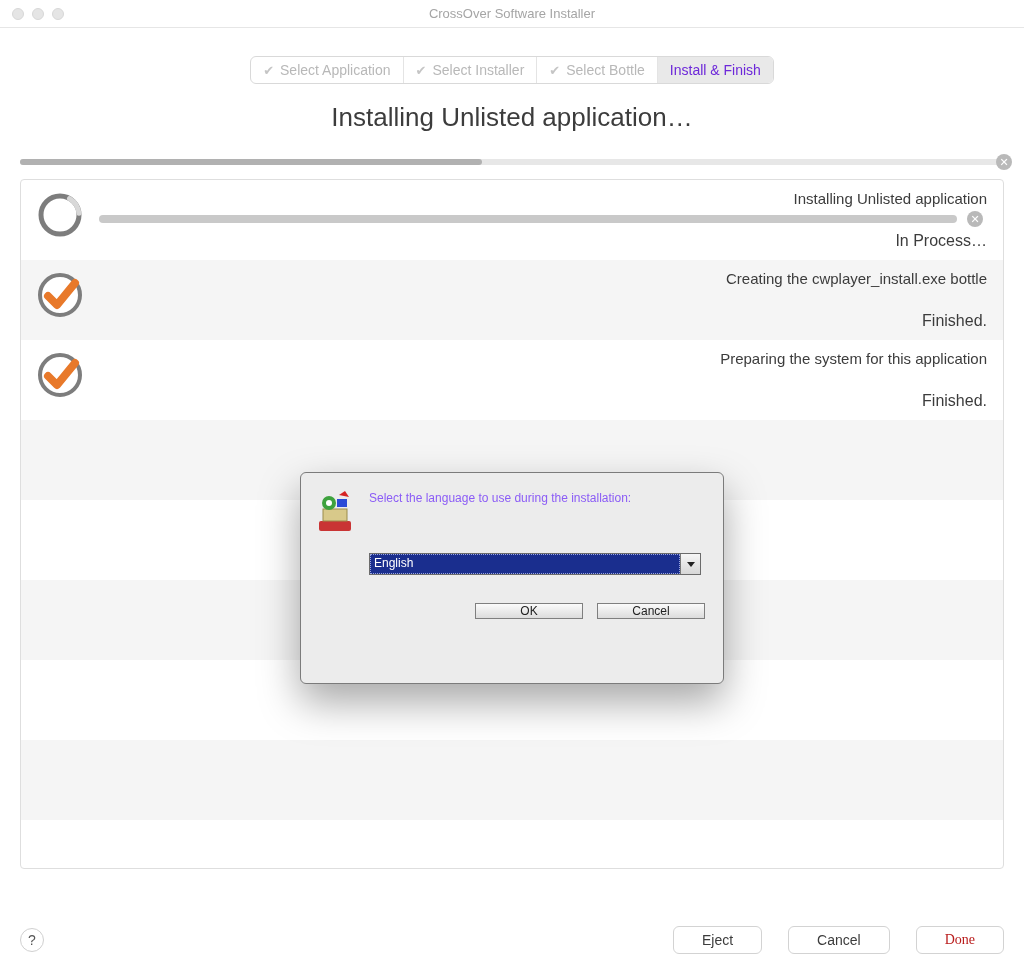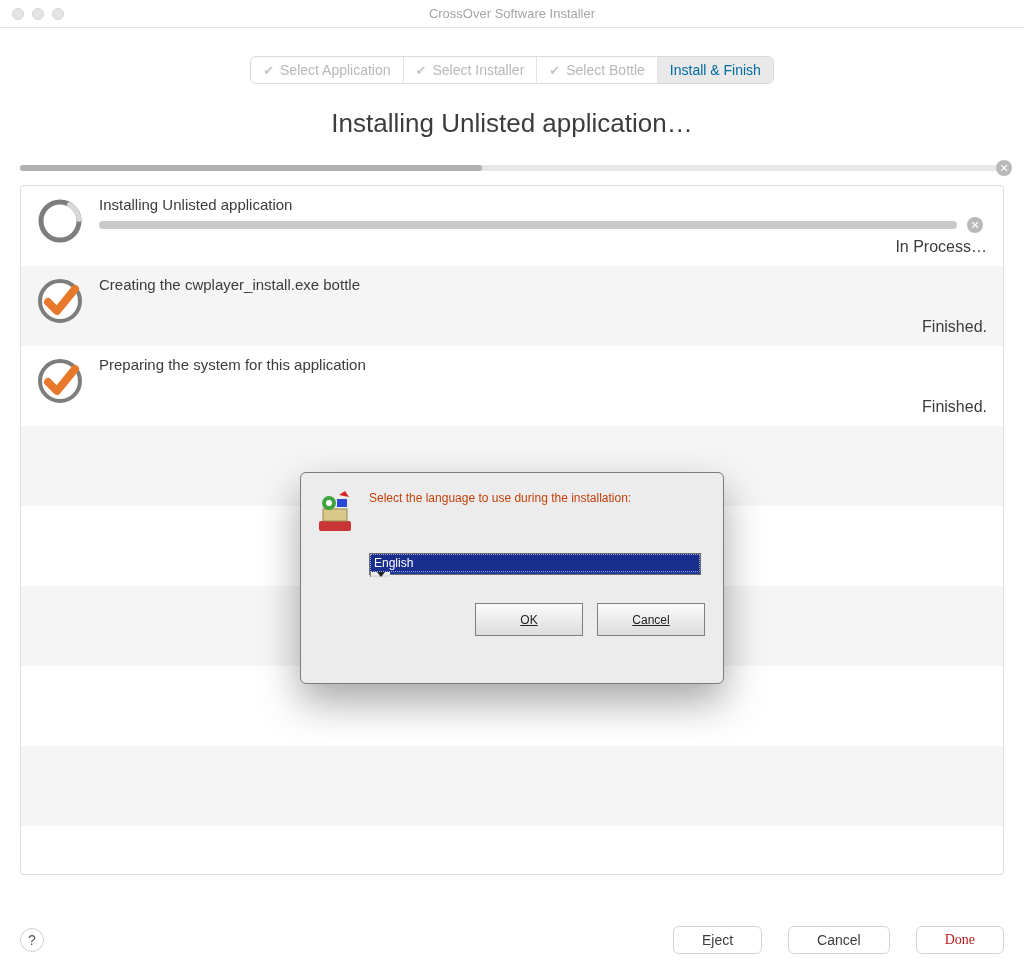--- a/index.html
+++ b/index.html
@@ -9,64 +9,64 @@
     .titlebar { height: 28px; display: flex; align-items: center; padding-left: 12px; color: #a5a5a5; font-size: 13px; position: relative; border-bottom: 1px solid #e6e6e6; }
     .traffic { display: flex; gap: 8px; }
     .tl { width: 12px; height: 12px; border-radius: 50%; background: #e5e5e5; border: 0.5px solid #d8d8d8; }
     .titlebar .title { position: absolute; left: 0; right: 0; text-align: center; pointer-events: none; }
 
     
     .segwrap { display: flex; justify-content: center; margin-top: 28px; }
     .seg { display: flex; border: 1px solid #d9d9d9; border-radius: 6px; overflow: hidden; height: 28px; }
     .seg .segitem { display: flex; align-items: center; gap: 6px; padding: 0 12px; font-size: 14px; color: #b8b8b8; border-right: 1px solid #e4e4e4; }
     .seg .segitem:last-child { border-right: none; }
-    .seg .segitem.active { background: #e9e9e9; color: #0369a1; font-weight: 500; }
+    .seg .segitem.active { background: #e9e9e9; color: #6d28d9; font-weight: 500; }
     .seg .check { font-size: 13px; color: #c5c5c5; }
 
     
-    .heading { text-align: center; font-size: 26px; color: #3c3c3c; margin-top: 24px; font-weight: 400; }
+    .heading { text-align: center; font-size: 26px; color: #3c3c3c; margin-top: 18px; font-weight: 400; }
 
     
     .overall { position: relative; margin: 26px 20px 0 20px; }
     .overall .track { height: 6px; border-radius: 3px; background: #e7e7e7; }
     .overall .fill { position: absolute; left:0; top:0; height:6px; border-radius:3px; background:#b1b1b1; width:47%; }
     .overall .close { position: absolute; right: -8px; top: -5px; width:16px; height:16px; border-radius:50%; background:#b9b9b9; color:#fff; display:flex; align-items:center; justify-content:center; font-size:11px; }
 
     
     .panel { border: 1px solid #dedede; border-radius: 4px; margin: 14px 20px 0 20px; height: 690px; background: #fff; }
     .row { display: flex; padding: 10px 16px 0 14px; min-height: 80px; position: relative; }
     .row.alt { background: #f5f5f5; }
     .row .icon { width: 50px; height: 50px; flex: 0 0 50px; margin-right: 14px; }
-    .row .texts { flex: 1; }
+    .row .texts { flex: 1; text-align: right; }
     .row .tasktitle { font-size: 15px; color: #3c3c3c; }
     .row .status { position: absolute; right: 16px; bottom: 10px; font-size: 16px; color: #3c3c3c; margin-left: 16px; }
     .row .pbar { position: relative; margin-top: 8px; height: 8px; border-radius: 4px; background: #c9c9c9; margin-right: 30px; }
     .row .pbar .close2 { position: absolute; right: -26px; top: -4px; width:16px; height:16px; border-radius:50%; background:#b9b9b9; color:#fff; display:flex; align-items:center; justify-content:center; font-size:11px; }
 
     
     .bottom { position: absolute; left: 0; right: 0; bottom: 14px; height: 40px; display:flex; align-items:center; padding: 0 20px; }
     .help { width: 24px; height: 24px; border: 1px solid #d0d0d0; border-radius: 50%; display:flex; align-items:center; justify-content:center; font-size: 14px; color:#555; }
     .bottom .spacer { flex:1; }
     .btn { border: 1px solid #d3d3d3; border-radius: 6px; padding: 5px 28px; font-size: 14px; color: #3c3c3c; background: #fff; margin-left: 26px; }
     .btn.disabled { color: #b91c1c; font-family: Liberation Serif, serif; }
 
     
     .modal { position: absolute; left: 300px; top: 472px; width: 424px; height: 212px; border: 1px solid #7b7b7b; border-radius: 6px; background: #ececec; box-shadow: 0 18px 40px rgba(0,0,0,0.35); overflow: hidden; }
     .modal .mtitle { height: 24px; background: linear-gradient(#4e4e4e,#3c3c3c); color:#d4d4d4; font-size:13px; display:flex; align-items:center; justify-content:center; position:relative; }
     .modal .mtl { position:absolute; left:8px; top:5px; display:flex; gap:7px; }
     .modal .mdot { width:12px; height:12px; border-radius:50%; background: #636363; border: 0.5px solid #2e2e2e; }
     .modal .mdot.red { background: #fc5b52; }
-    .modal .mbody { display:flex; padding: 18px 18px 0 14px; gap: 14px; font-family: Tahoma, Arial, sans-serif; font-size: 12px; color:#c2410c; }
+    .modal .mbody { display:flex; padding: 18px 18px 0 14px; gap: 14px; font-family: Tahoma, Arial, sans-serif; font-size: 12px; color:#8b5cf6; }
     .micon { width: 40px; height: 44px; flex: 0 0 40px; }
-    .mselect { margin: 18px 22px 0 68px; height: 22px; display:flex; border: 1px solid #6b6b6b; background:#203a9a;flex-direction:column; }
+    .mselect { margin: 18px 22px 0 68px; height: 22px; display:flex; border: 1px solid #6b6b6b; background:#203a9a; }
     .mselect .val { flex:1; color:#fff; padding: 2px 4px; font-family: Tahoma, Arial, sans-serif; font-size:12px; background: #1a2e8e; outline: 1px dotted #9aa6e0; outline-offset: -1px; }
     .mselect .arrow { width: 20px; background: linear-gradient(#f6f6f6,#d7d7d7); border-left: 1px solid #7a7a7a; display:flex; align-items:center; justify-content:center; }
     .mselect .arrow::after { content:""; border-left:4px solid transparent; border-right:4px solid transparent; border-top:5px solid #222; }
     .mbtns { display:flex; justify-content:flex-end; gap: 14px; padding: 28px 18px 0 0; }
-    .mbtn { width: 108px; height: 33px; font-family: Tahoma, Arial, sans-serif; font-size: 12px; color:#222; background: linear-gradient(#fbfbfb,#dcdcdc); border: 1px solid #7f7f7f; display:flex; align-items:center; justify-content:center;text-decoration:underline; }
+    .mbtn { width: 108px; height: 16px; font-family: Tahoma, Arial, sans-serif; font-size: 12px; color:#222; background: linear-gradient(#fbfbfb,#dcdcdc); border: 1px solid #7f7f7f; display:flex; align-items:center; justify-content:center; }
 
     
     .spin svg, .chk svg { width: 100%; height: 100%; }
   </style>
 </head>
 <body>
 
 <div class="titlebar">
   <div class="traffic">
     <div class="tl"></div>

